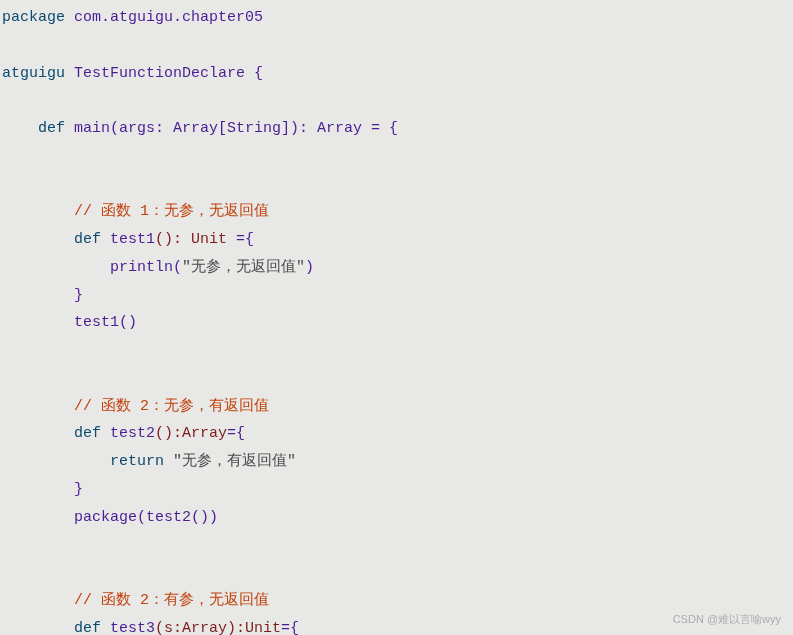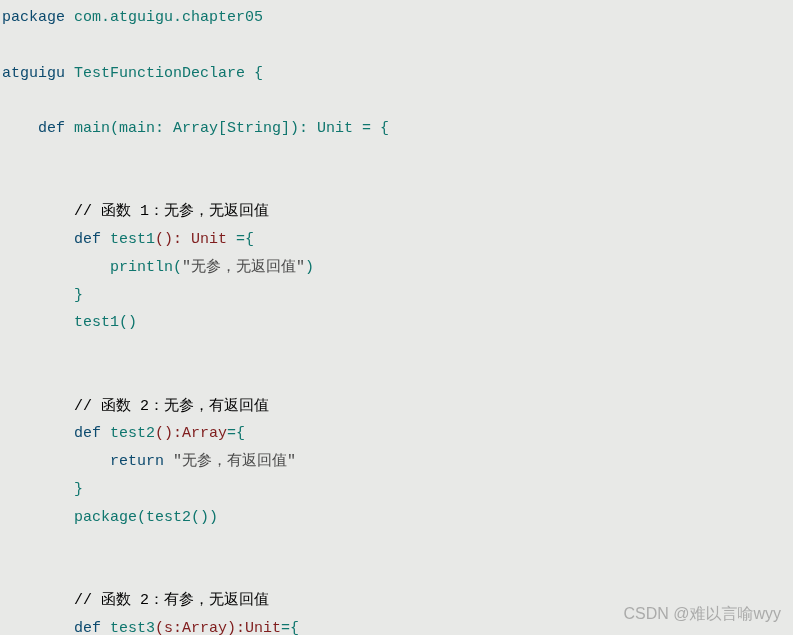--- a/index.html
+++ b/index.html
@@ -9,41 +9,41 @@
       background: #e8e9e7;
       font-family: Consolas, 'Courier New', monospace;
       font-size: 15px;
       line-height: 1.85;
       padding: 4px 2px;
       position: relative;
       overflow: hidden;
     }
     .code { white-space: pre; }
     .kw { color: #0c4a6e; }
-    .txt { color: #0f766e; font-family: Liberation Mono, monospace; }
+    .txt { color: #4c1d95; font-family: Liberation Mono, monospace; }
     .red { color: #7f1d1d; }
-    .cmt { color: #000000; }
+    .cmt { color: #c2410c; }
     .str { color: #4a4a4a; }
     .watermark {
       position: absolute;
       bottom: 6px;
       right: 12px;
       font-family: Arial, sans-serif;
-      font-size: 16px;
+      font-size: 11px;
       color: rgba(120,120,120,0.55);
     }
   </style>
 </head>
 <body>
 
 <div class="code"><span class="kw">package</span><span class="txt"> com.atguigu.chapter05</span>
 
 <span class="kw">atguigu </span><span class="txt">TestFunctionDeclare {</span>
 
-<span class="kw">    def </span><span class="txt">main(main: Array[String]): Unit = {</span>
+<span class="kw">    def </span><span class="txt">main(args: Array[String]): Array = {</span>
 
 
 <span class="cmt">        // 函数 1：无参，无返回值</span>
 <span class="kw">        def </span><span class="txt">test1</span><span class="red">(): Unit </span><span class="txt">={</span>
 <span class="txt">            println(</span><span class="str">"无参，无返回值"</span><span class="txt">)</span>
 <span class="txt">        }</span>
 <span class="txt">        test1()</span>
 
 
 <span class="cmt">        // 函数 2：无参，有返回值</span>

